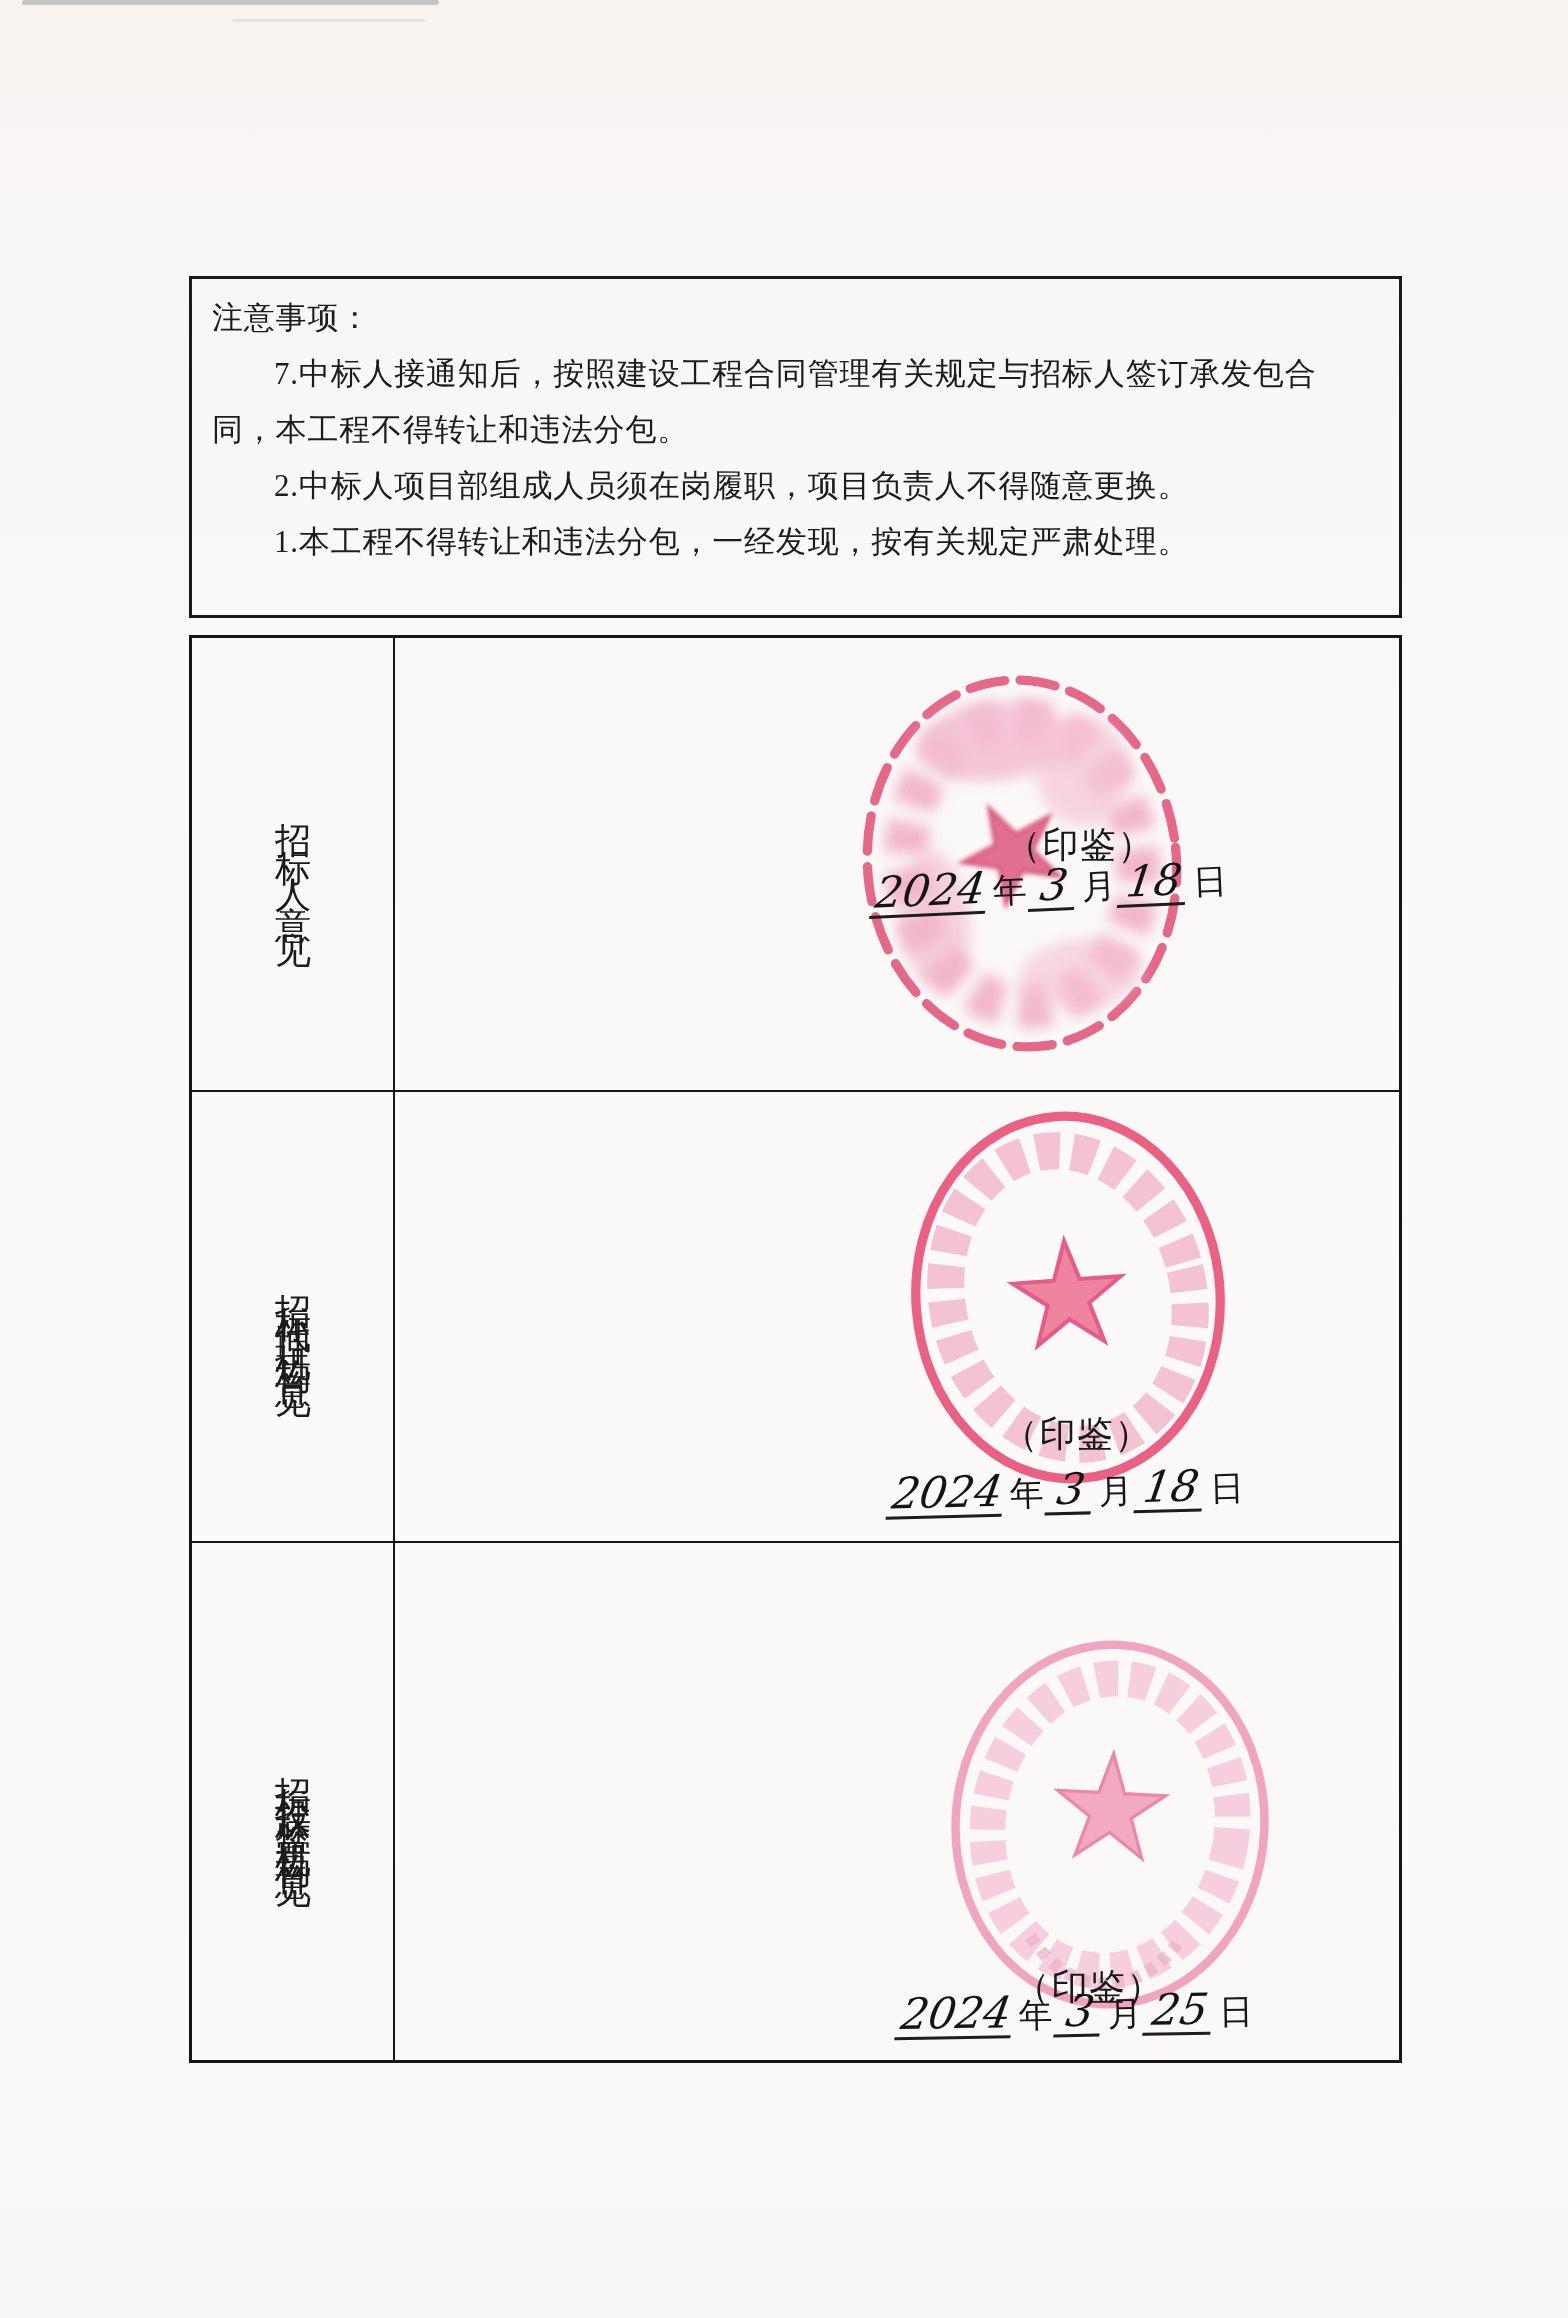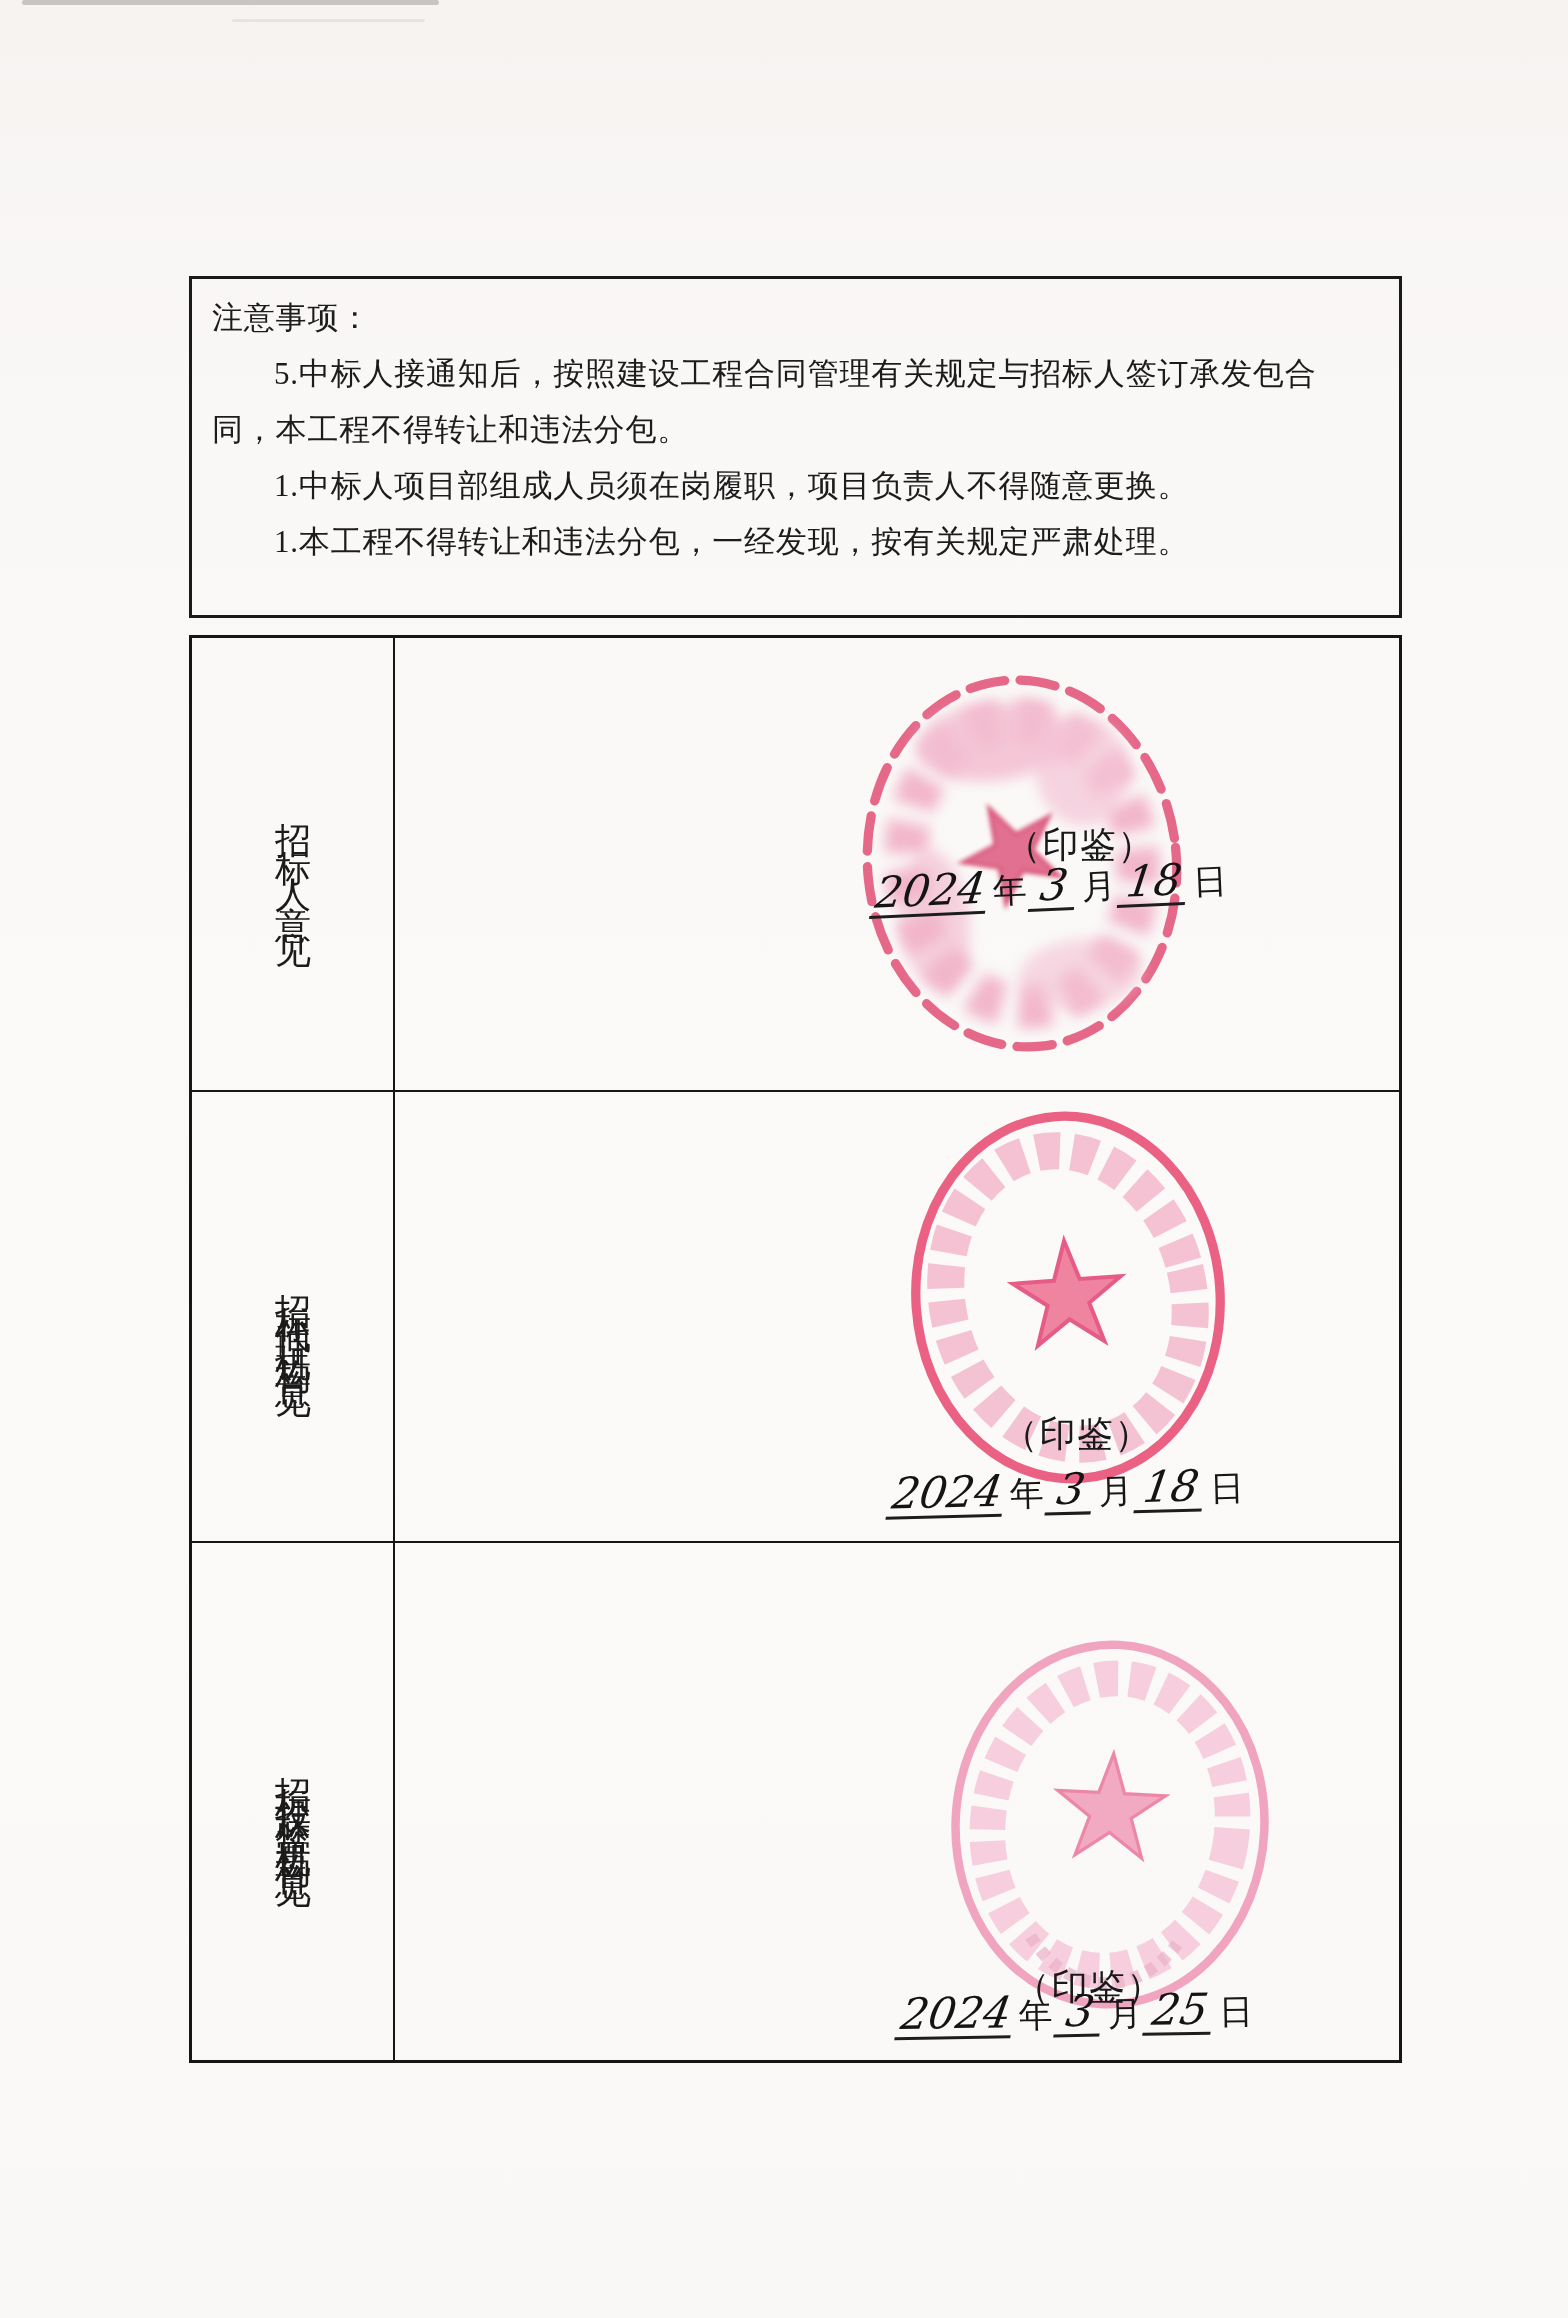--- a/index.html
+++ b/index.html
@@ -77,23 +77,23 @@
 </head>
 <body>
 
 <div class="page">
 
   <div class="artifact a1"></div>
   <div class="artifact a2"></div>
 
   <div class="notice-box">
     <div class="nline">注意事项：</div>
-    <div class="nline indent">5.中标人接通知后，按照建设工程合同管理有关规定与招标人签订承发包合</div>
+    <div class="nline indent">7.中标人接通知后，按照建设工程合同管理有关规定与招标人签订承发包合</div>
     <div class="nline">同，本工程不得转让和违法分包。</div>
-    <div class="nline indent">1.中标人项目部组成人员须在岗履职，项目负责人不得随意更换。</div>
+    <div class="nline indent">2.中标人项目部组成人员须在岗履职，项目负责人不得随意更换。</div>
     <div class="nline indent">1.本工程不得转让和违法分包，一经发现，按有关规定严肃处理。</div>
   </div>
 
   <div class="tbl">
     <div class="cell label hline ls-r1">招标人意见</div>
     <div class="cell hline"></div>
     <div class="cell label hline ls-r2">招标代理机构意见</div>
     <div class="cell hline"></div>
     <div class="cell label ls-r3">招标投标监管机构意见</div>
     <div class="cell"></div>

